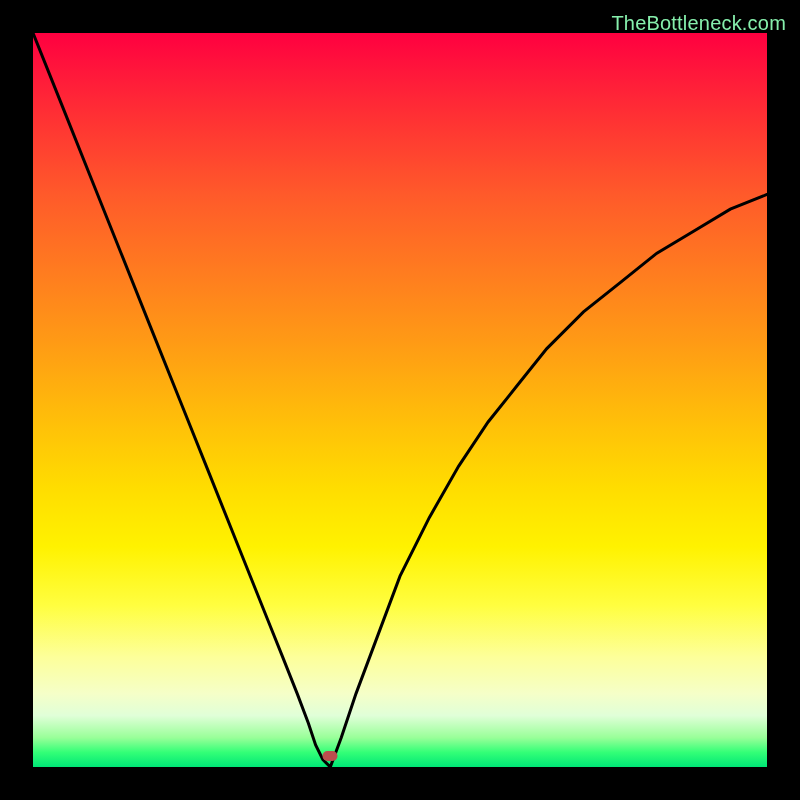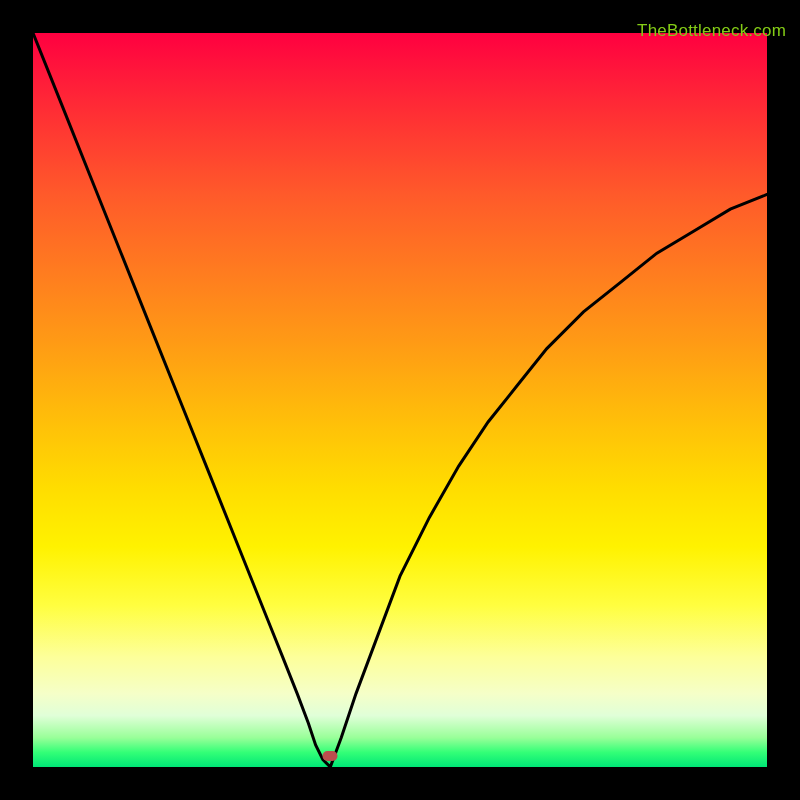--- a/index.html
+++ b/index.html
@@ -55,24 +55,24 @@
   .marker {
     position: absolute;
     width: 15px;
     height: 10px;
     border-radius: 5px;
     background: #bb4e4e;
     transform: translate(-50%, -50%);
   }
   .watermark {
     position: absolute;
-    top: 21px;
+    top: 12px;
     right: 14px;
-    color: #84cc16;
-    font-size: 17px;
+    color: #86efac;
+    font-size: 20px;
     letter-spacing: 0.2px;
     font-weight: 400;
   }
 </style>
 </head>
 <body>
 
 <div class="frame">
 
   <div class="plot-area">

